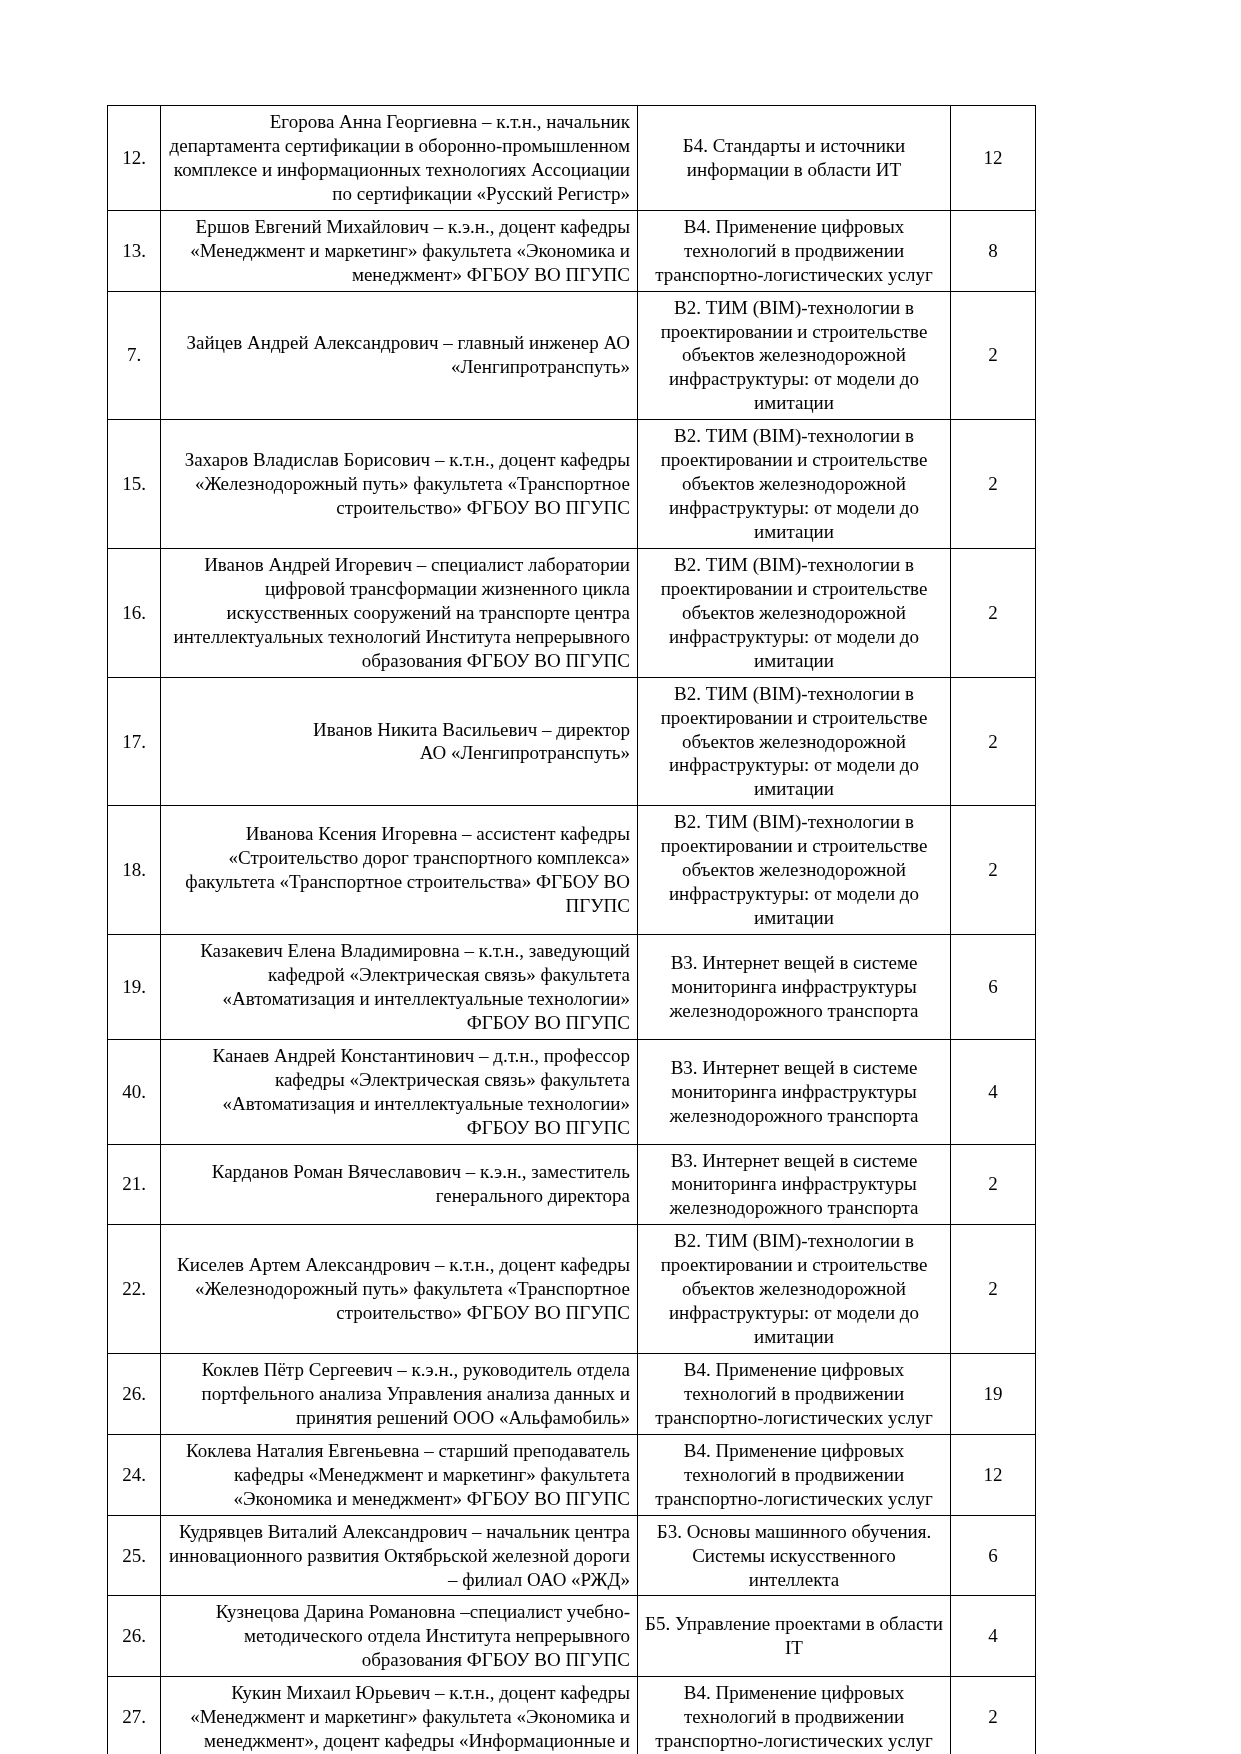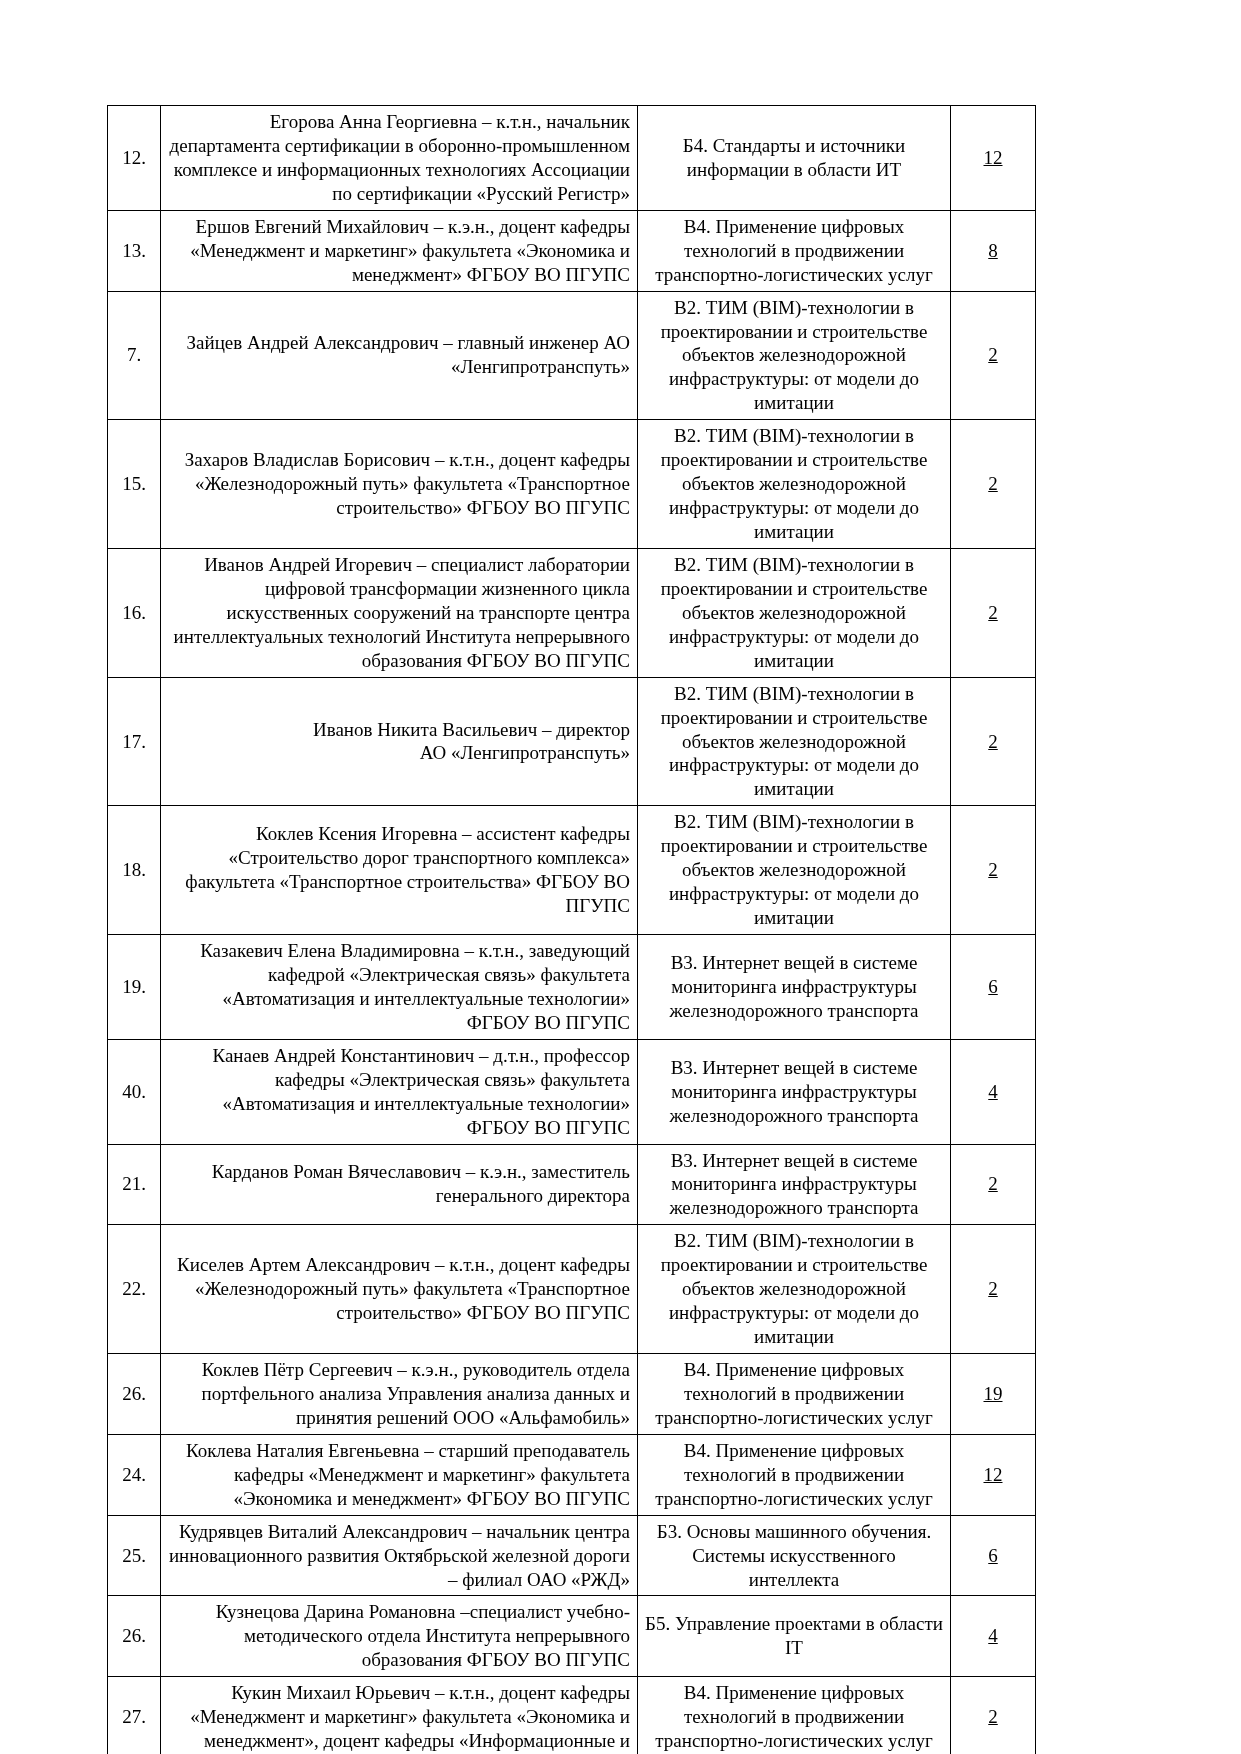--- a/index.html
+++ b/index.html
@@ -37,21 +37,20 @@
   }
   td.col-person {
     text-align: right;
     white-space: pre-line;
   }
   td.col-course {
     text-align: center;
   }
   td.col-hours {
     text-align: center;
-    text-decoration: underline;
   }
 </style>
 </head>
 <body>
 
 <div class="page">
   <table class="schedule">
     <colgroup>
       <col style="width:53px">
       <col style="width:477px">
@@ -91,21 +90,21 @@
         </tr>
         <tr>
           <td class="col-number">17.</td>
           <td class="col-person">Иванов Никита Васильевич – директор
 АО «Ленгипротранспуть»</td>
           <td class="col-course">В2. ТИМ (BIM)-технологии в проектировании и строительстве объектов железнодорожной инфраструктуры: от модели до имитации</td>
           <td class="col-hours">2</td>
         </tr>
         <tr>
           <td class="col-number">18.</td>
-          <td class="col-person">Коклев Ксения Игоревна – ассистент кафедры «Строительство дорог транспортного комплекса» факультета «Транспортное строительства» ФГБОУ ВО ПГУПС</td>
+          <td class="col-person">Иванова Ксения Игоревна – ассистент кафедры «Строительство дорог транспортного комплекса» факультета «Транспортное строительства» ФГБОУ ВО ПГУПС</td>
           <td class="col-course">В2. ТИМ (BIM)-технологии в проектировании и строительстве объектов железнодорожной инфраструктуры: от модели до имитации</td>
           <td class="col-hours">2</td>
         </tr>
         <tr>
           <td class="col-number">19.</td>
           <td class="col-person">Казакевич Елена Владимировна – к.т.н., заведующий кафедрой «Электрическая связь» факультета «Автоматизация и интеллектуальные технологии» ФГБОУ ВО ПГУПС</td>
           <td class="col-course">В3. Интернет вещей в системе мониторинга инфраструктуры железнодорожного транспорта</td>
           <td class="col-hours">6</td>
         </tr>
         <tr>

